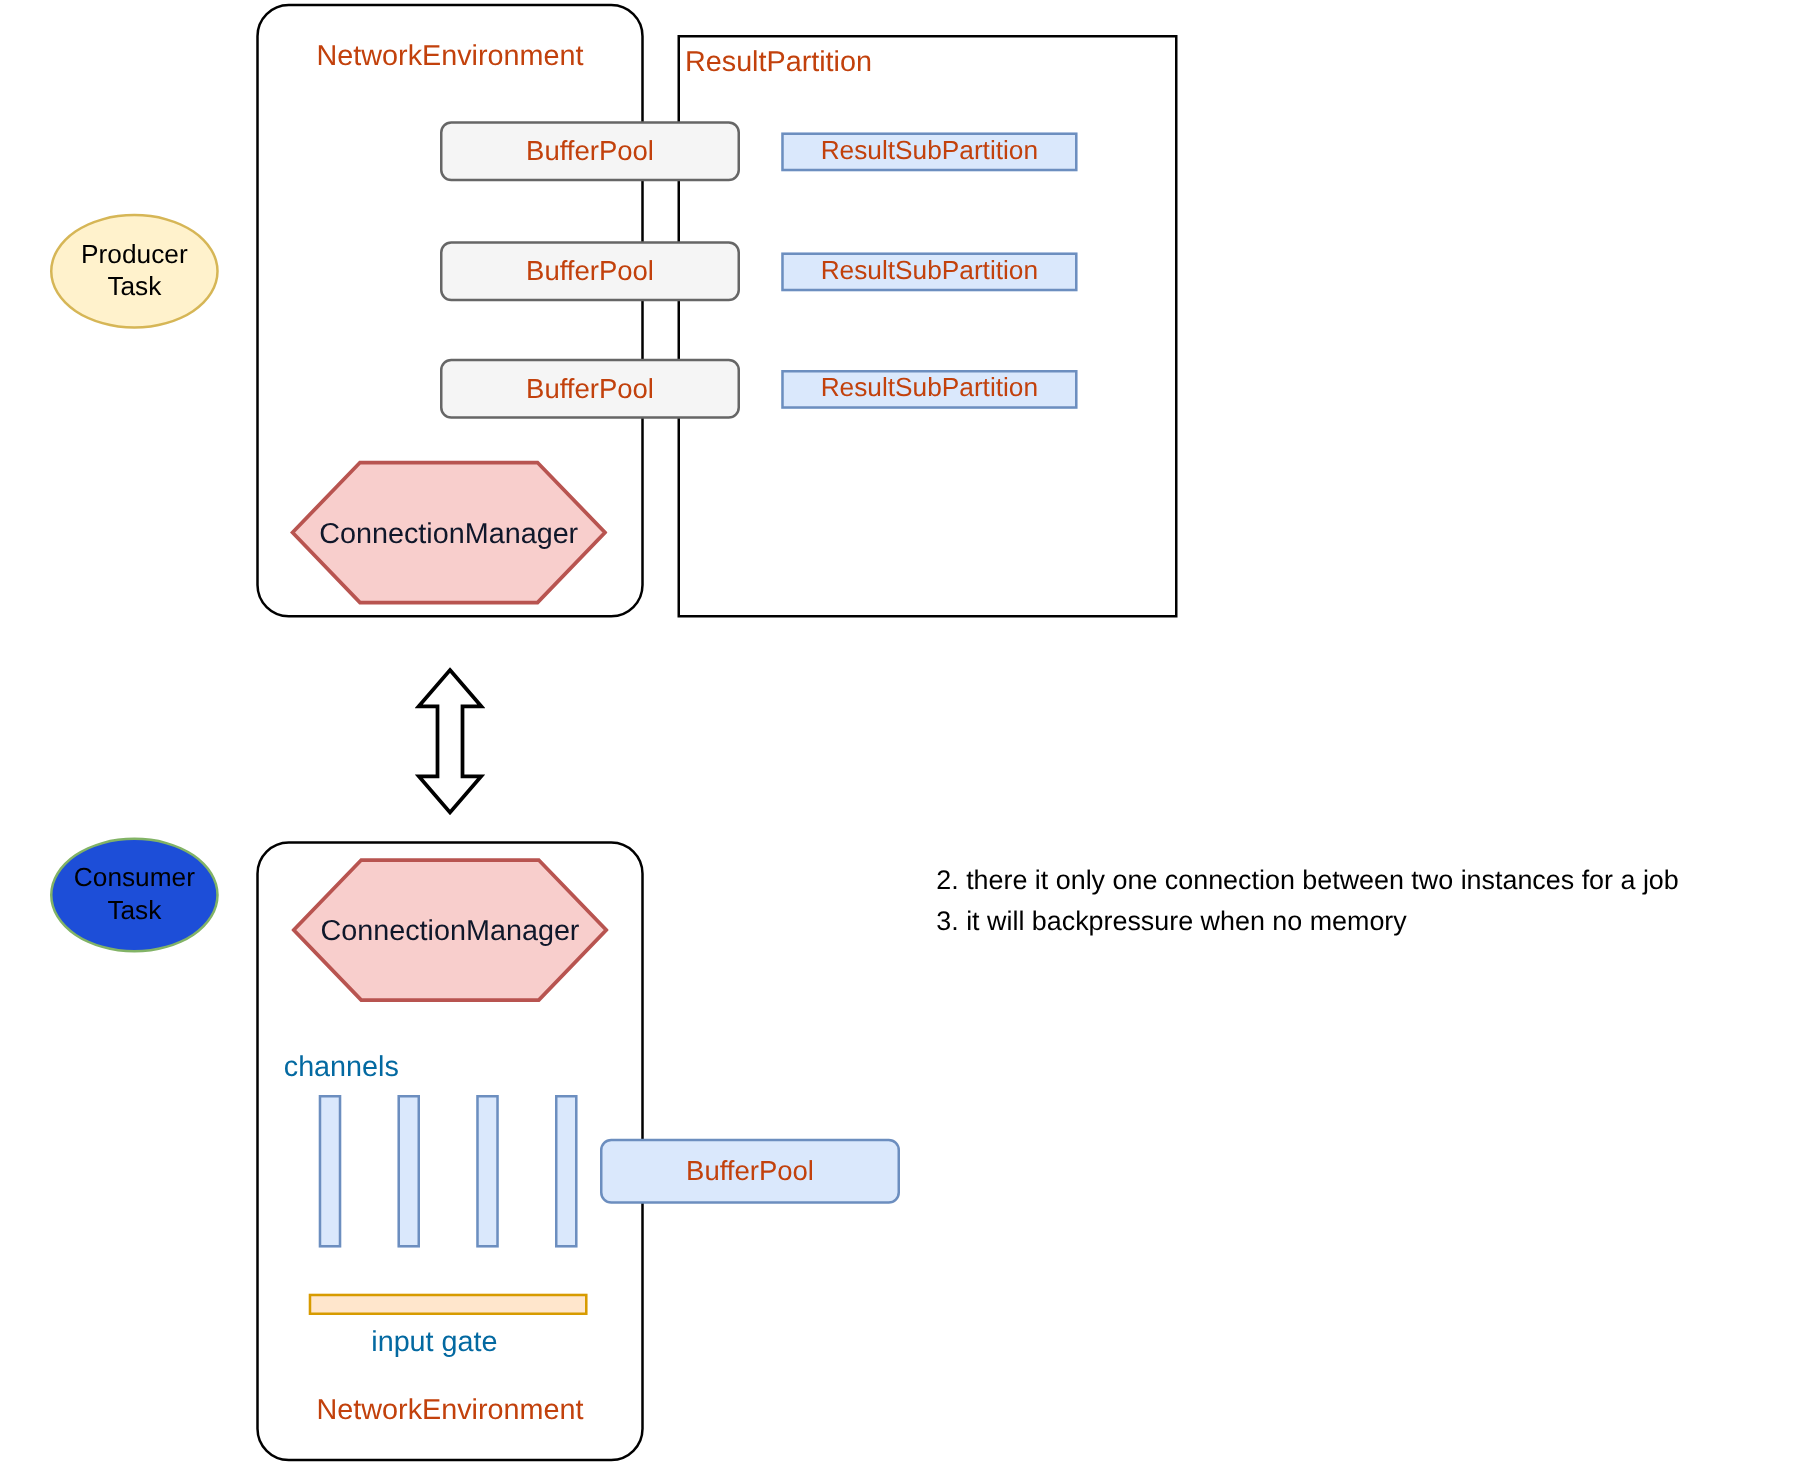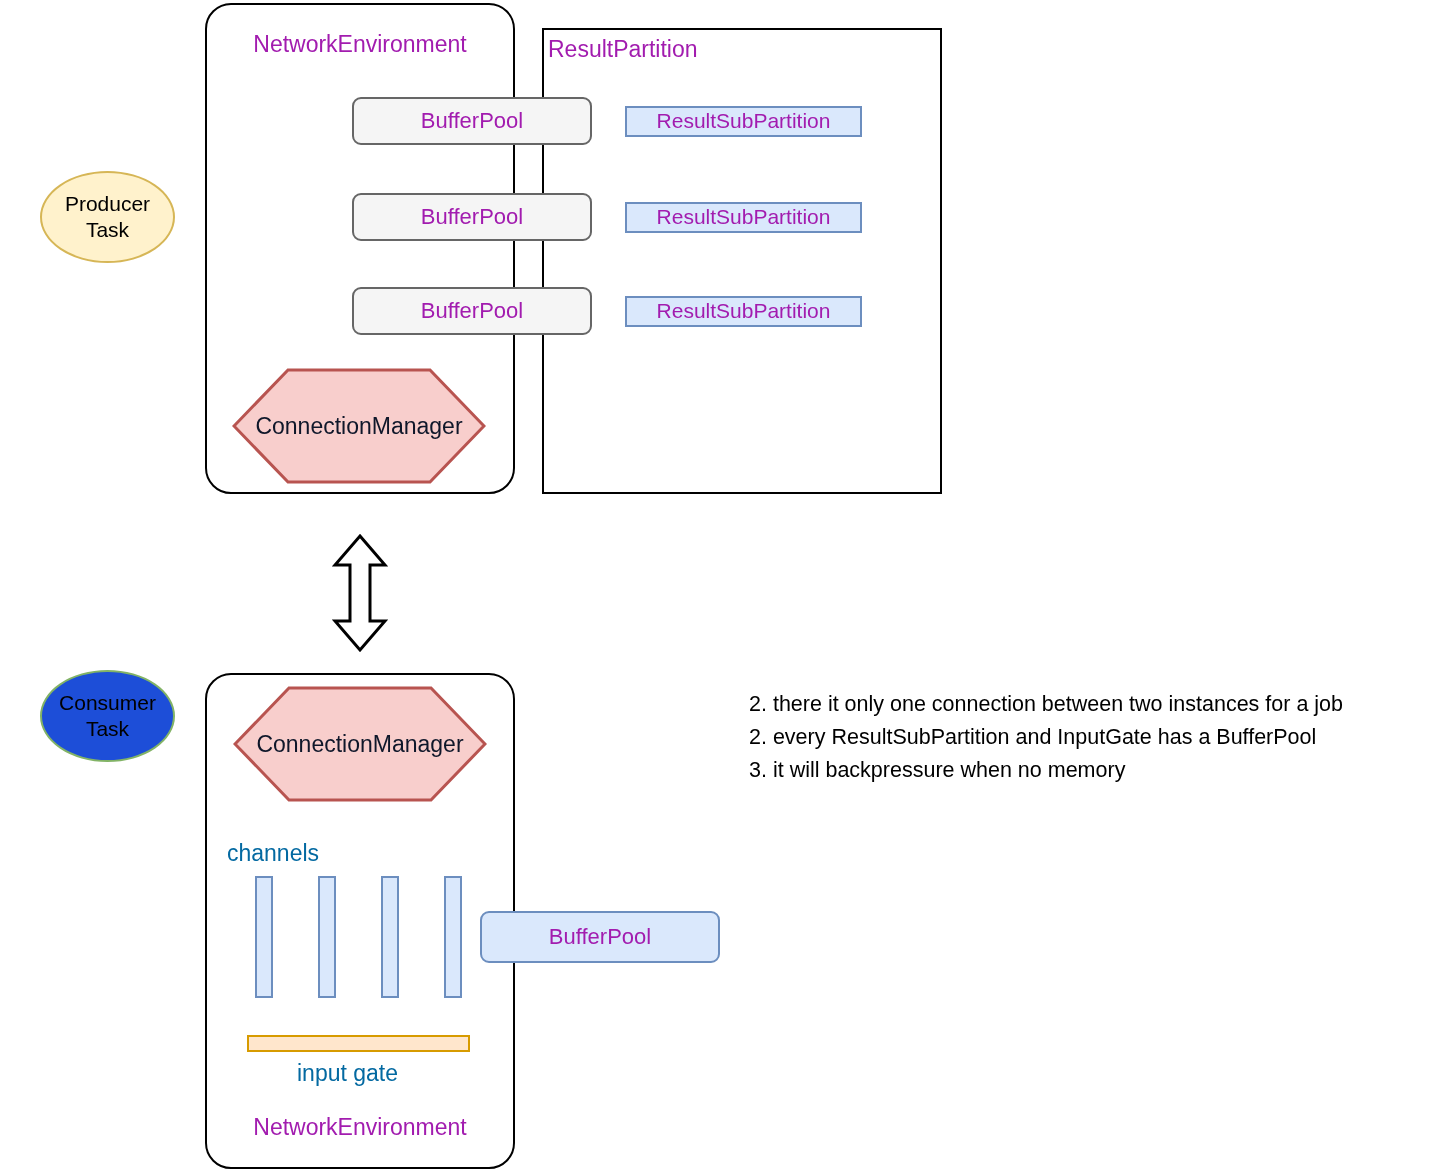--- a/index.html
+++ b/index.html
@@ -19,21 +19,21 @@
   }
 
   
   .node {
     position: absolute;
     box-sizing: border-box;
     display: flex;
     align-items: center;
     justify-content: center;
     text-align: center;
-    color: #a21caf;
+    color: #c2410c;
     line-height: 1.18;
     white-space: nowrap;
   }
 
   
   .container-rounded {
     border: 2.5px solid #000000;
     border-radius: 26px;
     background: #ffffff;
     align-items: flex-start;
@@ -247,17 +247,16 @@
   <div class="node bufferpool-blue z-over" style="left:480px; top:911px; width:240px; height:52px;">
     <span>BufferPool</span>
   </div>
 
   <div class="input-gate-bar" style="position:absolute; left:247px; top:1035px; width:223px; height:17px; box-sizing:border-box;"></div>
 
   <div class="plain-label label-inputgate" style="left:297px; top:1060px;">input gate</div>
 
   <div class="notes" style="left:749px; top:688px;">
     <span class="note-line">2. there it only one connection between two instances for a job</span>
-    <span class="note-line">2. every ResultSubPartition and InputGate has a BufferPool</span>
     <span class="note-line">3. it will backpressure when no memory</span>
   </div>
 
 </div>
 
 </body></html>

